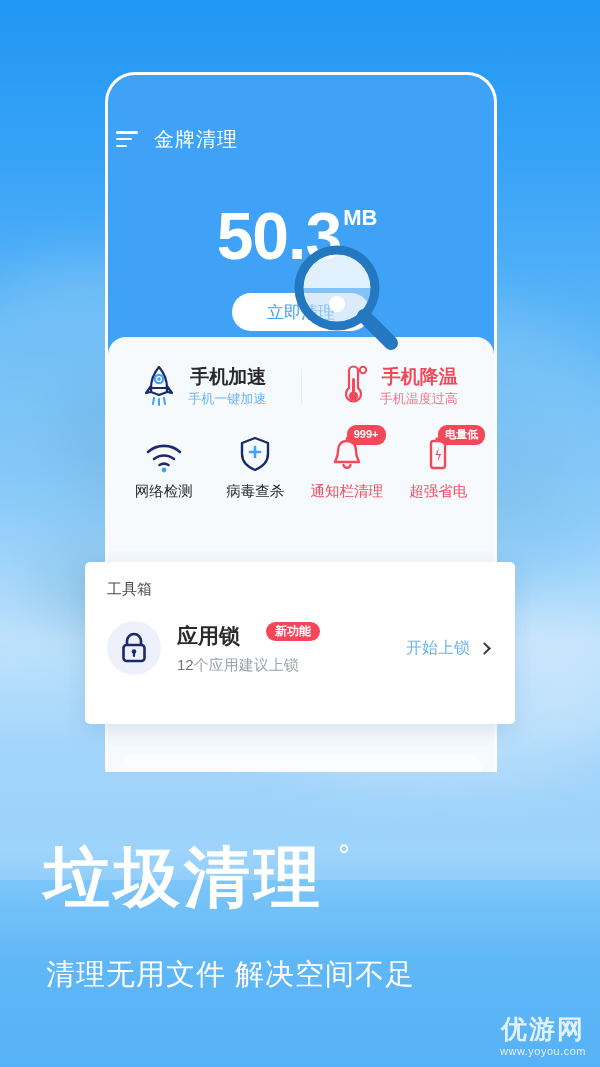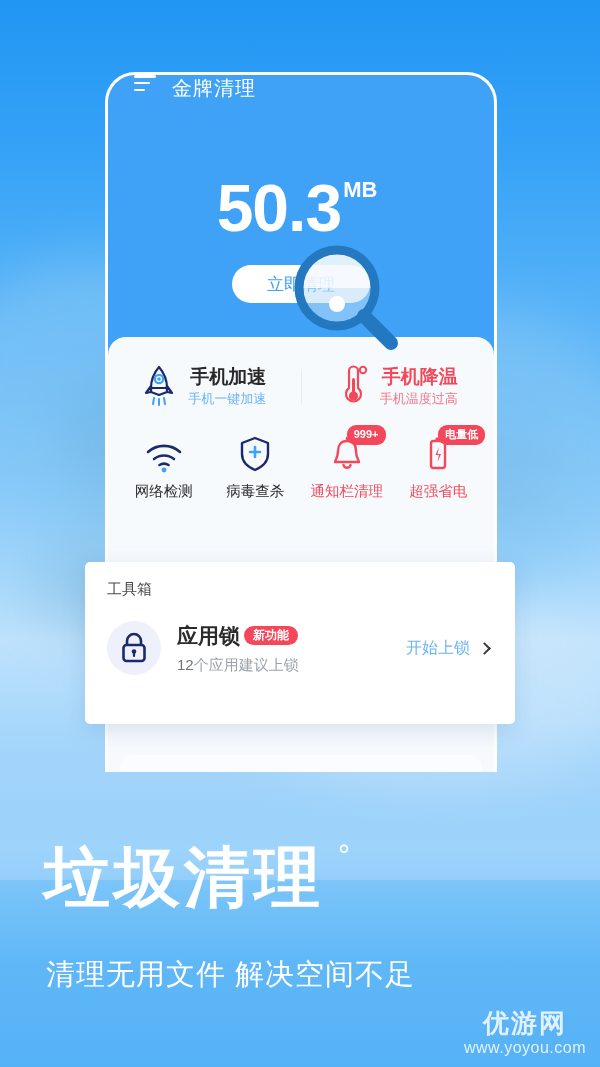--- a/index.html
+++ b/index.html
@@ -36,21 +36,21 @@
   
   #phone{
     position:absolute; left:105px; top:72px; width:392px; height:700px;
     border:3px solid #ffffff; border-top-left-radius:30px; border-top-right-radius:30px;
     border-bottom:none; overflow:hidden;
     background:#3fa2f7;
   }
   #phone-screen{ position:absolute; inset:0; overflow:hidden; }
 
   
-  #appbar{ height:72px; display:flex; padding-left:26px; }
+  #appbar{ height:72px; display:flex; align-items:center; padding-left:8px;margin-top:28px; }
   #menu-icon{ width:22px; height:16px; display:flex; flex-direction:column; justify-content:space-between; }
   #menu-icon i{ display:block; height:2.5px; background:#fff; border-radius:2px; }
   #menu-icon i:nth-child(1){ width:22px; }
   #menu-icon i:nth-child(2){ width:16px; }
   #menu-icon i:nth-child(3){ width:11px; }
   #app-title{ color:#fff; font-size:20px; margin-left:16px; letter-spacing:1px; }
 
   
   #hero{ height:190px; position:relative; }
   #size-wrap{ position:absolute; left:0; right:8px; top:28px; text-align:center; color:#fff; }
@@ -101,21 +101,21 @@
     background:#fff; border-radius:5px; box-shadow:0 6px 22px rgba(60,110,160,.18);
     padding:18px 22px 0 22px; z-index:6;
   }
   #toolbox-title{ font-size:15px; color:#4a4a4a; }
   #applock-row{ display:flex; align-items:center; margin-top:22px; }
   #lock-circle{
     width:54px; height:54px; border-radius:50%; background:#eef1fb;
     display:flex; align-items:center; justify-content:center; flex:0 0 54px;
   }
   #applock-text{ margin-left:16px; flex:1; }
-  #applock-name-row{ display:flex; align-items:center; gap:4px; }
+  #applock-name-row{ display:flex; align-items:flex-start; gap:26px; }
   #applock-name{ font-size:21px; font-weight:bold; color:#2a2a2a; }
   #applock-badge{
     background:#f4485a; color:#fff; font-size:12px; font-weight:bold;
     padding:3px 9px 4px 9px; border-radius:10px; line-height:1;
   }
   #applock-sub{ font-size:15px; color:#9aa3ab; margin-top:6px; }
   #applock-sub .num{ color:#737373; }
   #applock-action{ display:flex; align-items:center; gap:10px; padding-right:4px; }
   #applock-action-label{ font-size:16px; color:#6bb4f2; }
   #chev{ width:9px; height:9px; border-right:2.6px solid #3a3a3a; border-top:2.6px solid #3a3a3a; transform:rotate(45deg); }
@@ -134,21 +134,21 @@
     position:absolute; left:46px; top:955px; color:#fff;
     font-size:29px; letter-spacing:1px;
   }
 
   
   #watermark{
     position:absolute; right:14px; bottom:10px; text-align:center;
     color:rgba(255,255,255,.82); z-index:9;
   }
   #wm-name{ font-size:26px; font-weight:bold; letter-spacing:2px; line-height:1; }
-  #wm-url{ font-size:16px; letter-spacing:.5px; margin-top:3px;text-align:right; }
+  #wm-url{ font-size:11px; letter-spacing:.5px; margin-top:3px;text-align:right; }
 </style>
 </head>
 <body>
 
 <div id="bg-base"></div>
 
 <div id="bg-blur">
   <div class="blob" style="left:-60px;top:-40px;width:300px;height:260px;"></div>
   <div class="blob d" style="left:60px;top:70px;width:180px;height:150px;"></div>
   <div class="blob d" style="left:30px;top:230px;width:160px;height:110px;"></div>

